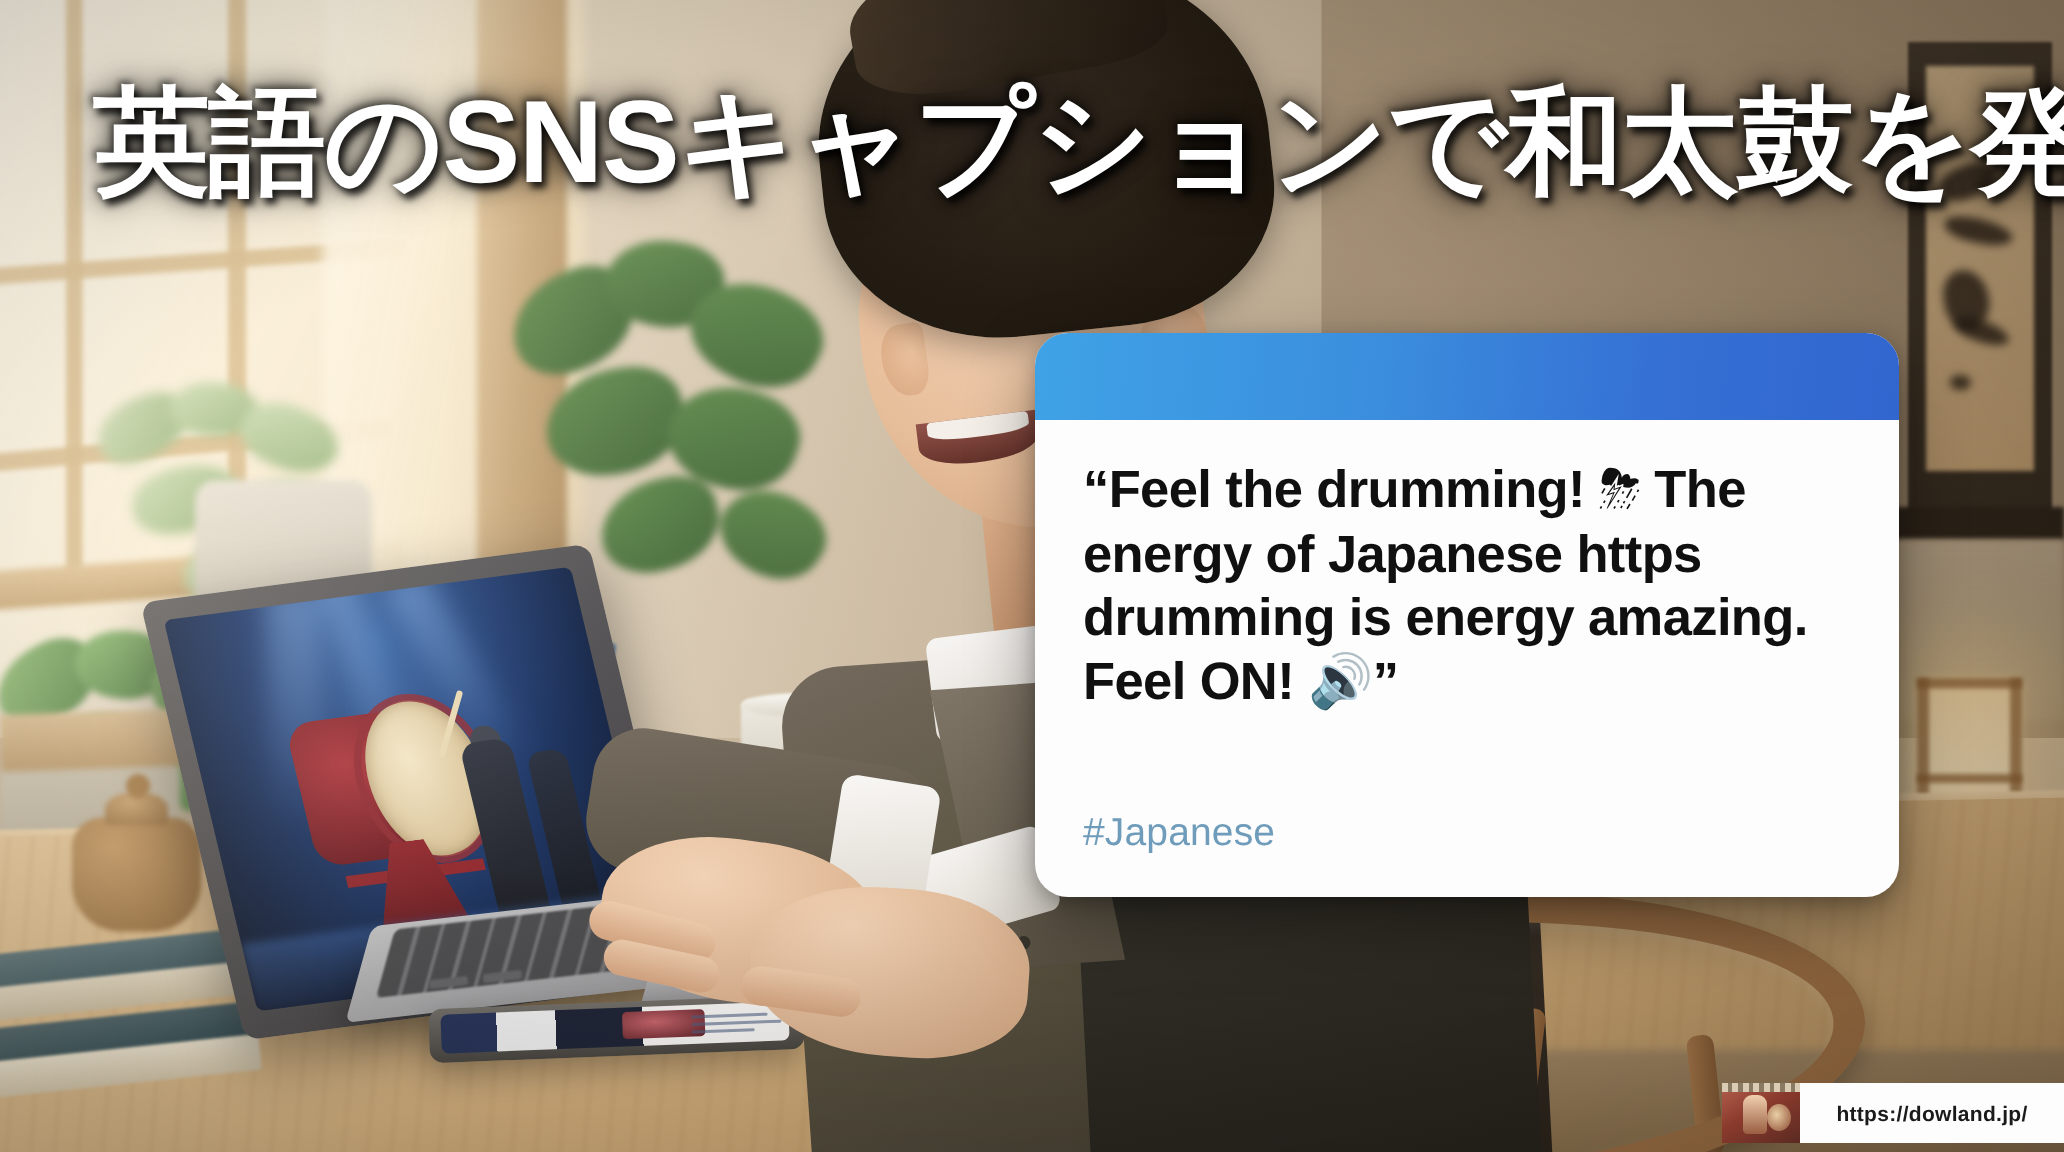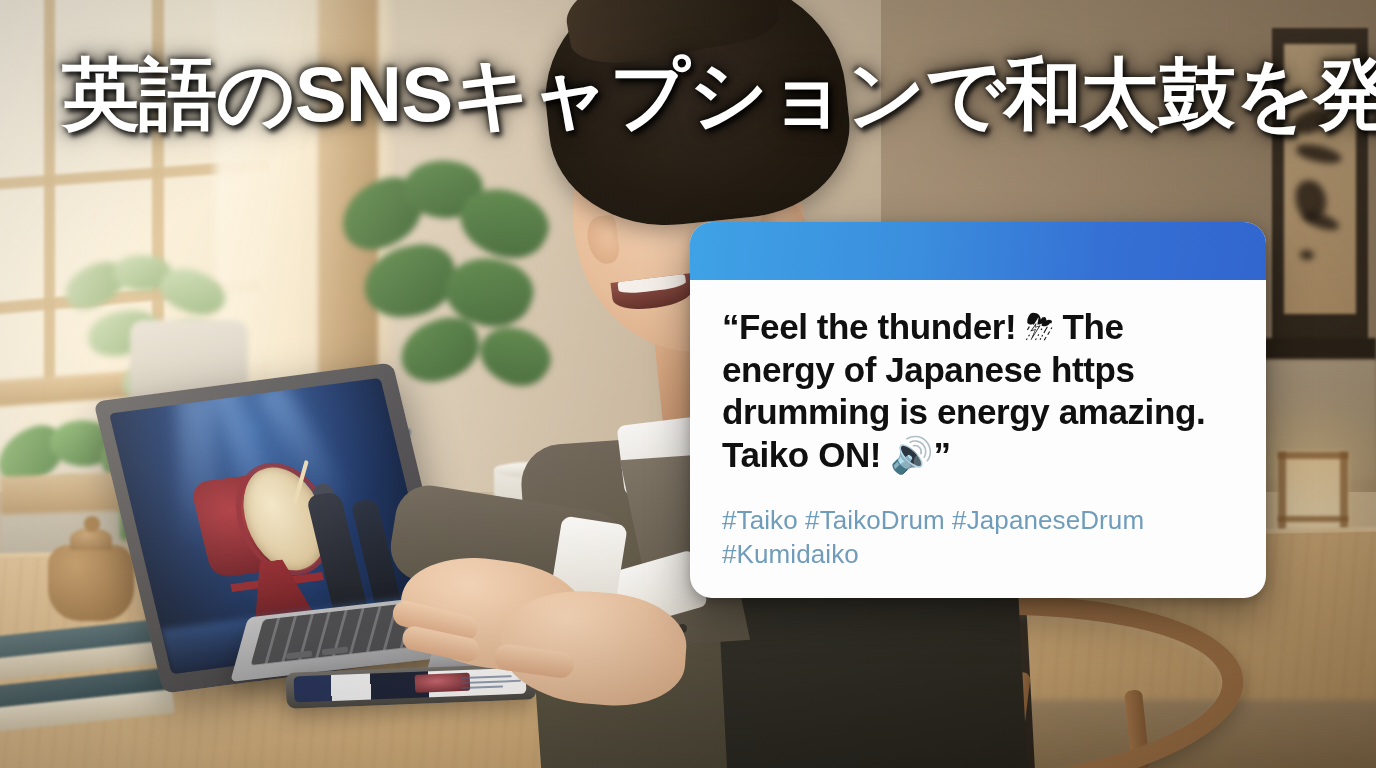--- a/index.html
+++ b/index.html
@@ -485,22 +485,30 @@
 
     <div class="warmlight"></div>
     <div class="vignette"></div>
   </div>
 
   <div class="title">英語のSNSキャプションで和太鼓を発信</div>
 
   <div class="card">
     <div class="card-head"></div>
     <div class="card-body">
-      <div class="quote"><span>“Feel the thunder! </span><span class="emoji">⛈</span><span> The</span> <span>energy of Japanese https</span> <span>drumming is energy amazing.</span> <span>Taiko ON! </span><span class="emoji">🔊</span><span>”</span></div>
+      <div class="quote"><span>“Feel the drumming! </span><span class="emoji">⛈</span><span> The</span> <span>energy of Japanese https</span> <span>drumming is energy amazing.</span> <span>Feel ON! </span><span class="emoji">🔊</span><span>”</span></div>
       <div class="tags">
-        <span>#Taiko #TaikoDrum #JapaneseDrum</span><br>
-        <span>#Kumidaiko</span>
+        <br>
+        <span>#Japanese</span>
       </div>
     </div>
   </div>
 
+  <div class="badge">
+    <div class="badge-thumb">
+      <div class="bt-top"></div>
+      <div class="bt-fig"></div>
+      <div class="bt-drum"></div>
+    </div>
+    <div class="badge-url">https://dowland.jp/</div>
+  </div>
 
 </div>
 
 </body></html>

